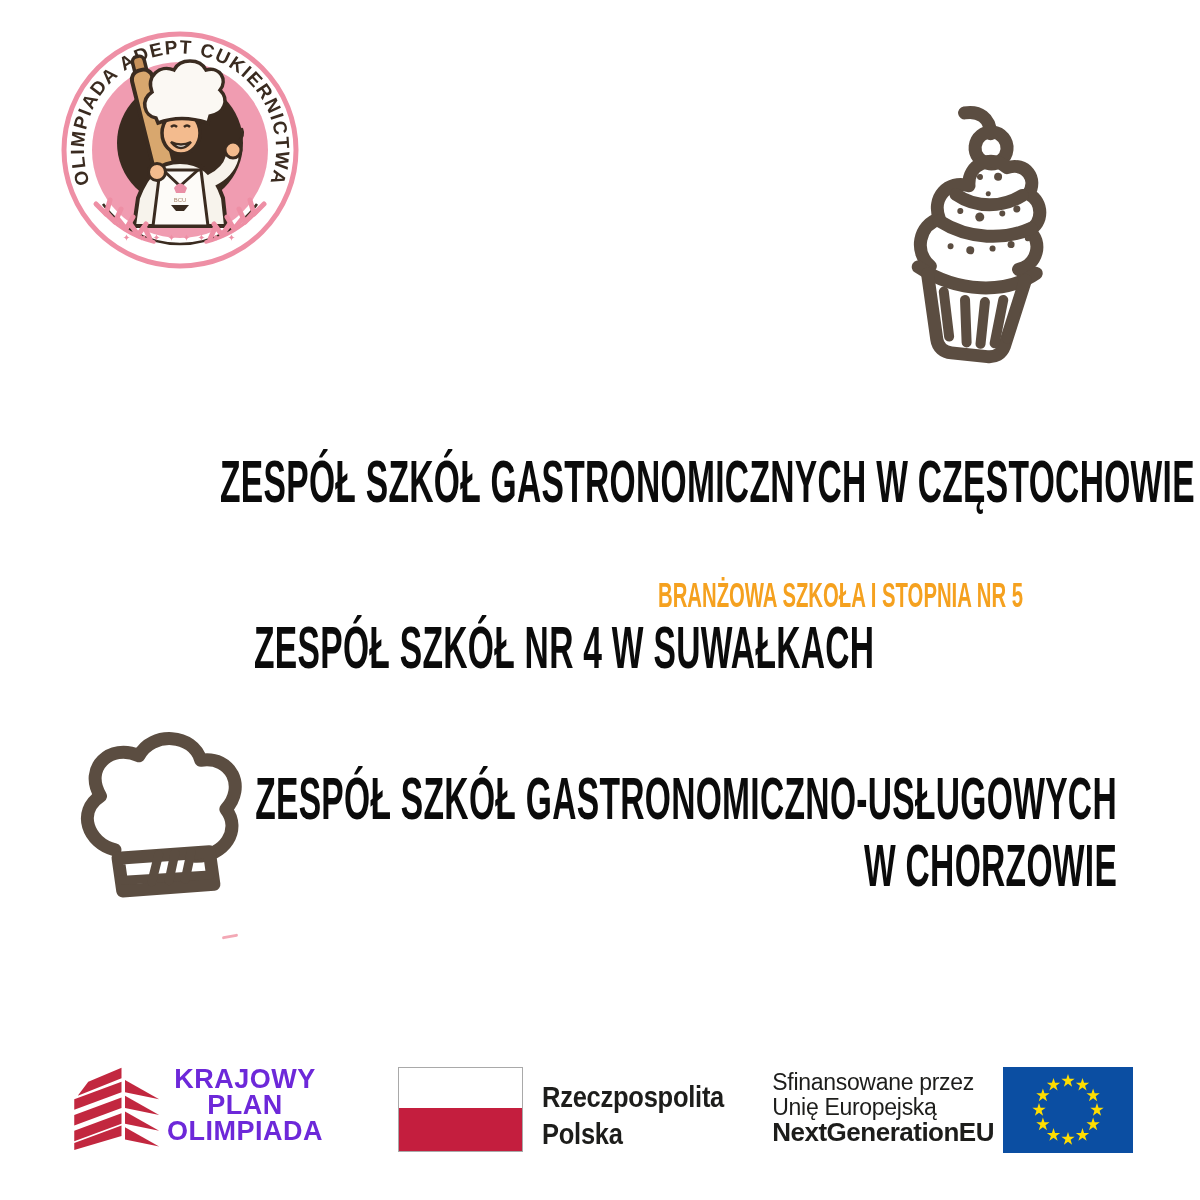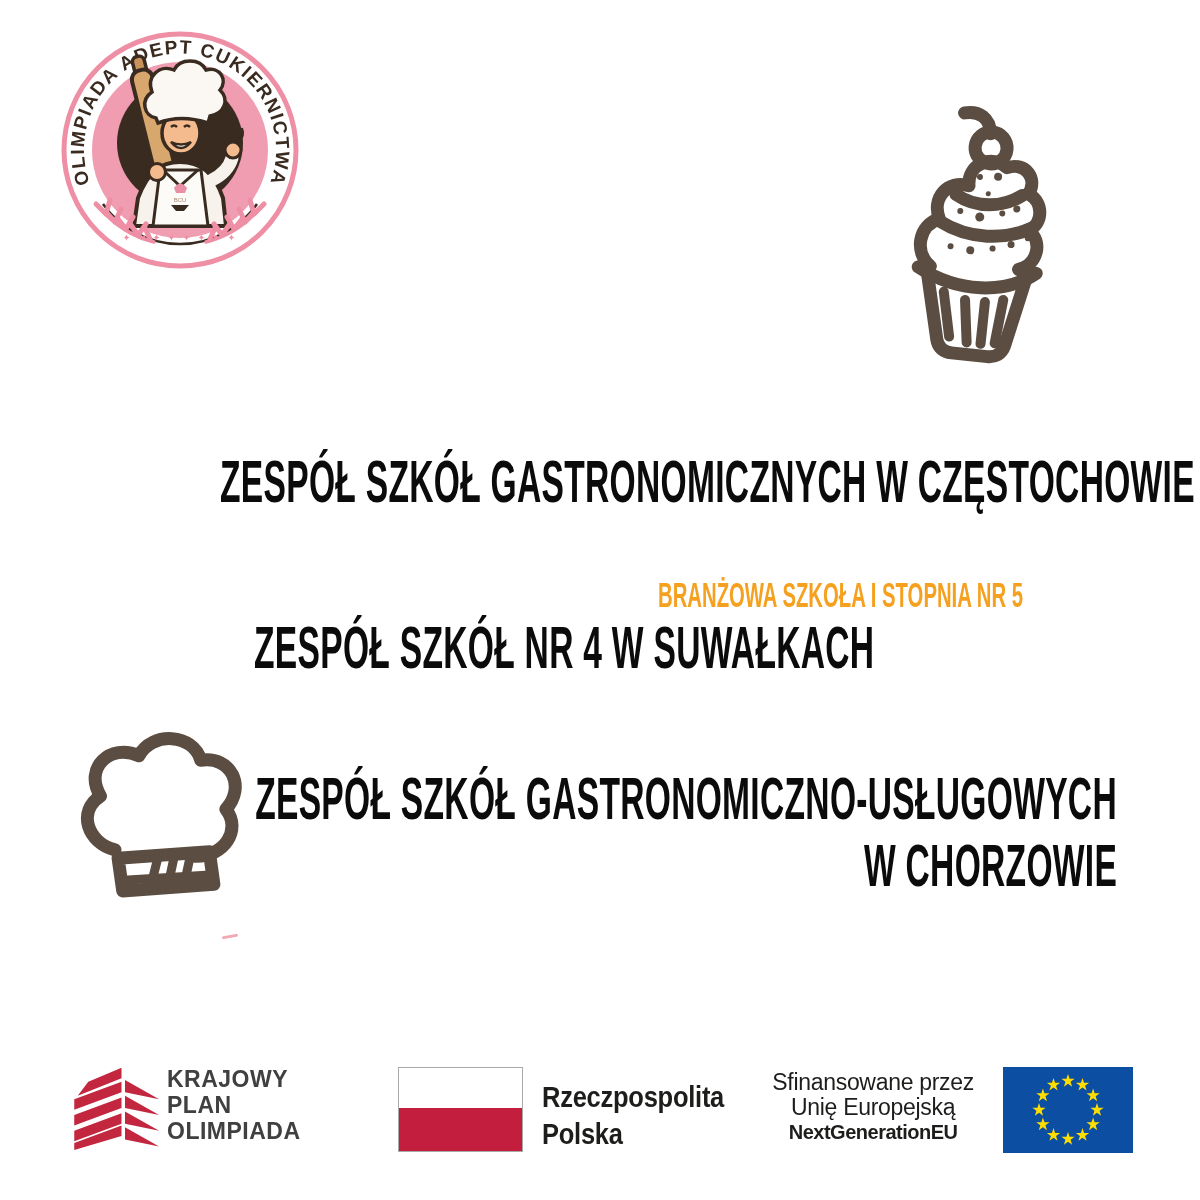--- a/index.html
+++ b/index.html
@@ -13,27 +13,27 @@
     letter-spacing:0.5px;
   }
   .squeezeL{display:inline-block;transform:scaleX(0.56);transform-origin:left top;}
   .squeezeR{display:inline-block;transform:scaleX(0.56);transform-origin:right top;}
   #school1{left:220px;top:452px;font-size:60px;}
   #subtitle-orange{left:658px;top:577px;font-size:35px;font-weight:700;color:#F5A11F;white-space:nowrap;line-height:1;}
   #subtitle-orange .squeezeL{transform:scaleX(0.58);}
   #school2{left:254px;top:618px;font-size:60px;}
   #school3{right:83px;top:765px;font-size:60px;text-align:right;}
   #school3 .line{line-height:67px;}
-  #footer-kpo-text{left:167px;top:1066px;color:#404040;font-weight:700;font-size:23px;line-height:26px;letter-spacing:0.5px;}
+  #footer-kpo-text{left:167px;top:1066px;color:#6d28d9;font-weight:700;font-size:27px;line-height:26px;letter-spacing:0.5px;text-align:center;}
   #flag-poland{left:398px;top:1067px;width:125px;height:85px;border:1px solid #a9a9a9;box-sizing:border-box;}
   #flag-poland .white{height:40px;background:#ffffff;}
   #flag-poland .red{height:43px;background:#C41E3E;}
   #poland-text{left:542px;top:1078px;color:#1d1d1b;font-weight:700;font-size:30px;line-height:37px;transform:scaleX(0.85);transform-origin:left top;letter-spacing:-0.3px;}
-  #eu-text{right:226px;top:1070px;color:#1d1d1b;font-size:23px;line-height:25px;text-align:center;letter-spacing:-0.3px;}
-  #eu-text .bold{font-weight:700;font-size:20px;letter-spacing:-0.5px;}
+  #eu-text{right:206px;top:1070px;color:#1d1d1b;font-size:23px;line-height:25px;text-align:left;letter-spacing:-0.3px;}
+  #eu-text .bold{font-weight:700;font-size:26px;letter-spacing:-0.5px;}
   #flag-eu{left:1003px;top:1067px;}
   #pink-squiggle{left:222px;top:935px;width:16px;height:3px;background:#f3a8b5;transform:rotate(-10deg);border-radius:2px;}
 </style>
 </head>
 <body>
 
 <svg class="abs" style="left:60px;top:30px" width="240" height="240" viewBox="0 0 240 240">
   <circle cx="120" cy="120" r="116" fill="#ffffff" stroke="#EE8FA5" stroke-width="5"></circle>
   <circle cx="120" cy="120" r="88" fill="#F09CB1"></circle>
 

